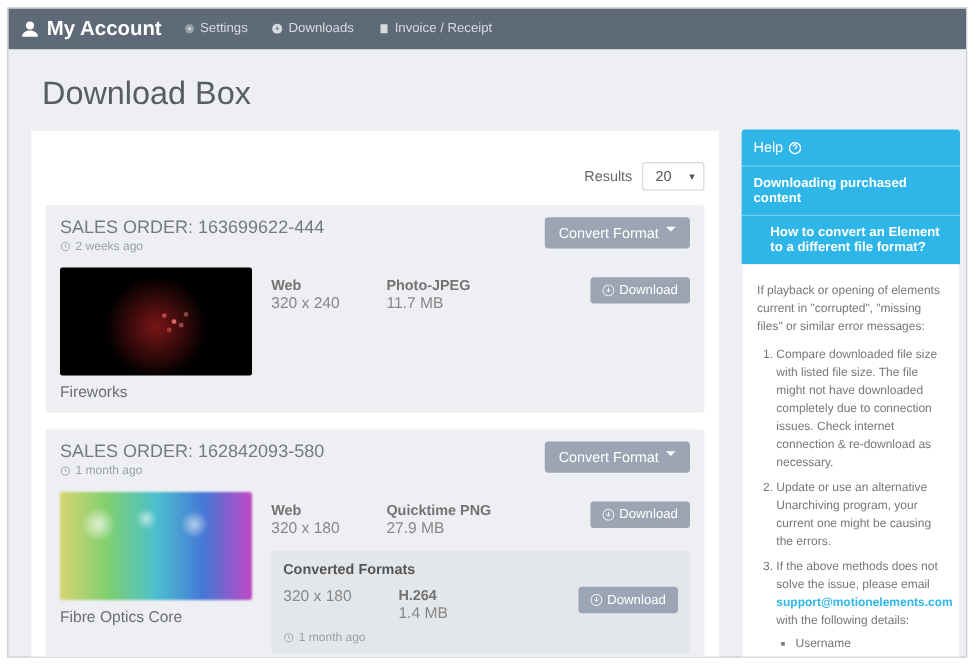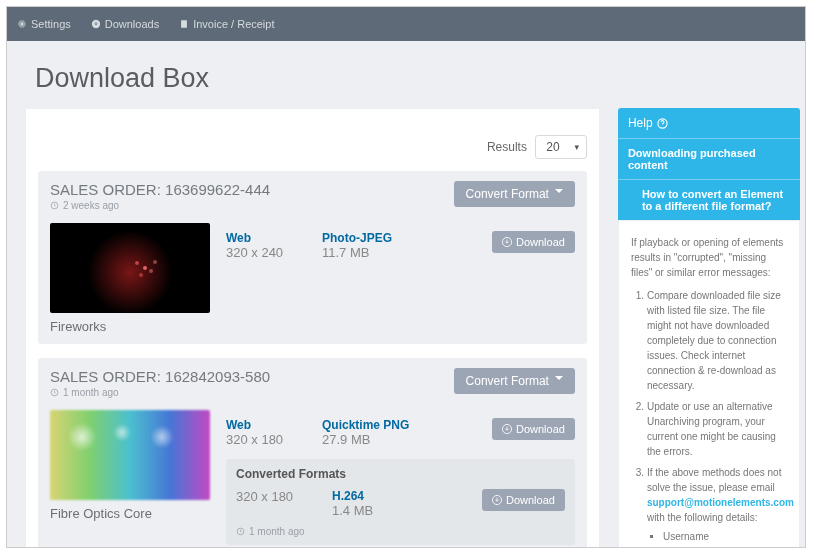--- a/index.html
+++ b/index.html
@@ -23,21 +23,21 @@
     .order-time { font-size: 10px; color: #9aa0a8; display: flex; align-items: center; gap: 4px; margin-top: 2px; }
     .btn-convert { background: #9ca5b3; color: #fff; border: none; padding: 6px 12px; font-size: 12px; border-radius: 3px; cursor: pointer; display: flex; align-items: flex-start; gap: 6px; }
     .btn-convert::after { content: ""; border: 4px solid transparent; border-top-color: #fff; transform: translateY(2px); }
     .order-body { display: flex; gap: 16px; padding: 4px 12px 10px; }
     .thumb-col { width: 160px; flex-shrink: 0; }
     .thumb { width: 160px; height: 90px; background: #111; border-radius: 2px; overflow: hidden; position: relative; }
     .thumb-name { font-size: 13px; color: #6b6e75; margin-top: 6px; }
     .item-row { display: flex; align-items: flex-start; padding: 8px 0; }
     .col-a { width: 96px; }
     .col-b { width: 150px; }
-    .label-top { font-size: 12px; color: #0369a1; font-weight: 600; }
+    .label-top { font-size: 12px; color: #737373; font-weight: 600; }
     .label-sub { font-size: 13px; color: #888; }
     .btn-dl { background: #9ca5b3; color: #fff; border: none; padding: 5px 10px; font-size: 11px; border-radius: 3px; cursor: pointer; display: inline-flex; align-items: center; gap: 4px; margin-left: auto; }
     .converted-box { background: #e4e7ea; border-radius: 3px; padding: 8px 10px; margin-top: 4px; }
     .converted-title { font-size: 12px; font-weight: 700; color: #555; margin-bottom: 8px; }
     .converted-row { display: flex; align-items: flex-start; }
     .sidebar { width: 182px; flex-shrink: 0; }
     .help-box { background: #2fb6e8; color: #fff; border-radius: 3px 3px 0 0; overflow: hidden; }
     .help-head { padding: 8px 10px; font-size: 12px; display: flex; align-items: center; gap: 4px; border-bottom: 1px solid rgba(255,255,255,0.35); }
     .help-link { display: block; padding: 8px 10px; font-size: 11px; color: #fff; text-decoration: none; border-bottom: 1px solid rgba(255,255,255,0.35); font-weight: 600; }
     .help-link:last-child { border-bottom: none; padding-left: 24px; }
@@ -52,20 +52,27 @@
     .fireworks::before, .fireworks::after { content:""; position:absolute; border-radius:50%; }
     .fireworks::before { width:4px; height:4px; background:#d66; left:58%; top:48%; box-shadow: -8px -5px #b44, 6px 3px #944, -4px 7px #a33, 10px -6px #844; }
     .fibre { background: linear-gradient(90deg, #d8d473, #7fd06f, #4bc0cf, #4676d6, #c249c4); filter: blur(1px); }
     .fibre::after { content:""; position:absolute; inset:0; background: radial-gradient(circle at 20% 30%, rgba(255,255,255,0.7) 0, transparent 10%), radial-gradient(circle at 45% 25%, rgba(255,255,255,0.6) 0, transparent 8%), radial-gradient(circle at 70% 30%, rgba(255,255,255,0.6) 0, transparent 9%); }
   </style>
 </head>
 <body>
 
 <div class="frame">
   <div class="navbar">
+    <div class="nav-title">
+      <svg width="16" height="16" viewBox="0 0 24 24" fill="#fff">
+          <circle cx="12" cy="8" r="5"></circle>
+          <path d="M2 22c0-5 5-8 10-8s10 3 10 8"></path>
+        </svg>
+      <span>My Account</span>
+    </div>
     <div class="nav-item">
       <svg viewBox="0 0 24 24" fill="#d6dbe0">
           <circle cx="12" cy="12" r="3"></circle>
           <path d="M12 1l1.5 3 3-1 1 3 3 1.5-1 3 3 1.5-3 1.5 1 3-3 1.5-1 3-3-1-1.5 3-1.5-3-3 1-1-3-3-1.5 1-3L1 12l3-1.5-1-3 3-1.5 1-3 3 1z" opacity=".5"></path>
         </svg>
       <span>Settings</span>
     </div>
     <div class="nav-item">
       <svg viewBox="0 0 24 24" fill="#d6dbe0">
           <circle cx="12" cy="12" r="10"></circle>
@@ -214,21 +221,21 @@
           <span>Help</span>
           <svg width="11" height="11" viewBox="0 0 24 24" fill="none" stroke="#fff" stroke-width="2.5">
               <circle cx="12" cy="12" r="10"></circle>
               <path d="M9 9a3 3 0 115 2c-1 1-2 1.5-2 3m0 3h.01"></path>
             </svg>
         </div>
         <a class="help-link">Downloading purchased content</a>
         <a class="help-link">How to convert an Element to a different file format?</a>
       </div>
       <div class="info-box">
-        <div>If playback or opening of elements results in "corrupted", "missing files" or similar error messages:</div>
+        <div>If playback or opening of elements current in "corrupted", "missing files" or similar error messages:</div>
         <ol>
           <li>Compare downloaded file size with listed file size. The file might not have downloaded completely due to connection issues. Check internet connection &amp; re-download as necessary.</li>
           <li>Update or use an alternative Unarchiving program, your current one might be causing the errors.</li>
           <li>
             <span>If the above methods does not solve the issue, please email </span><span class="support-link">support@motionelements.com</span><span> with the following details:</span>
             <ul>
               <li>Username</li>
 
             </ul>
           </li>

